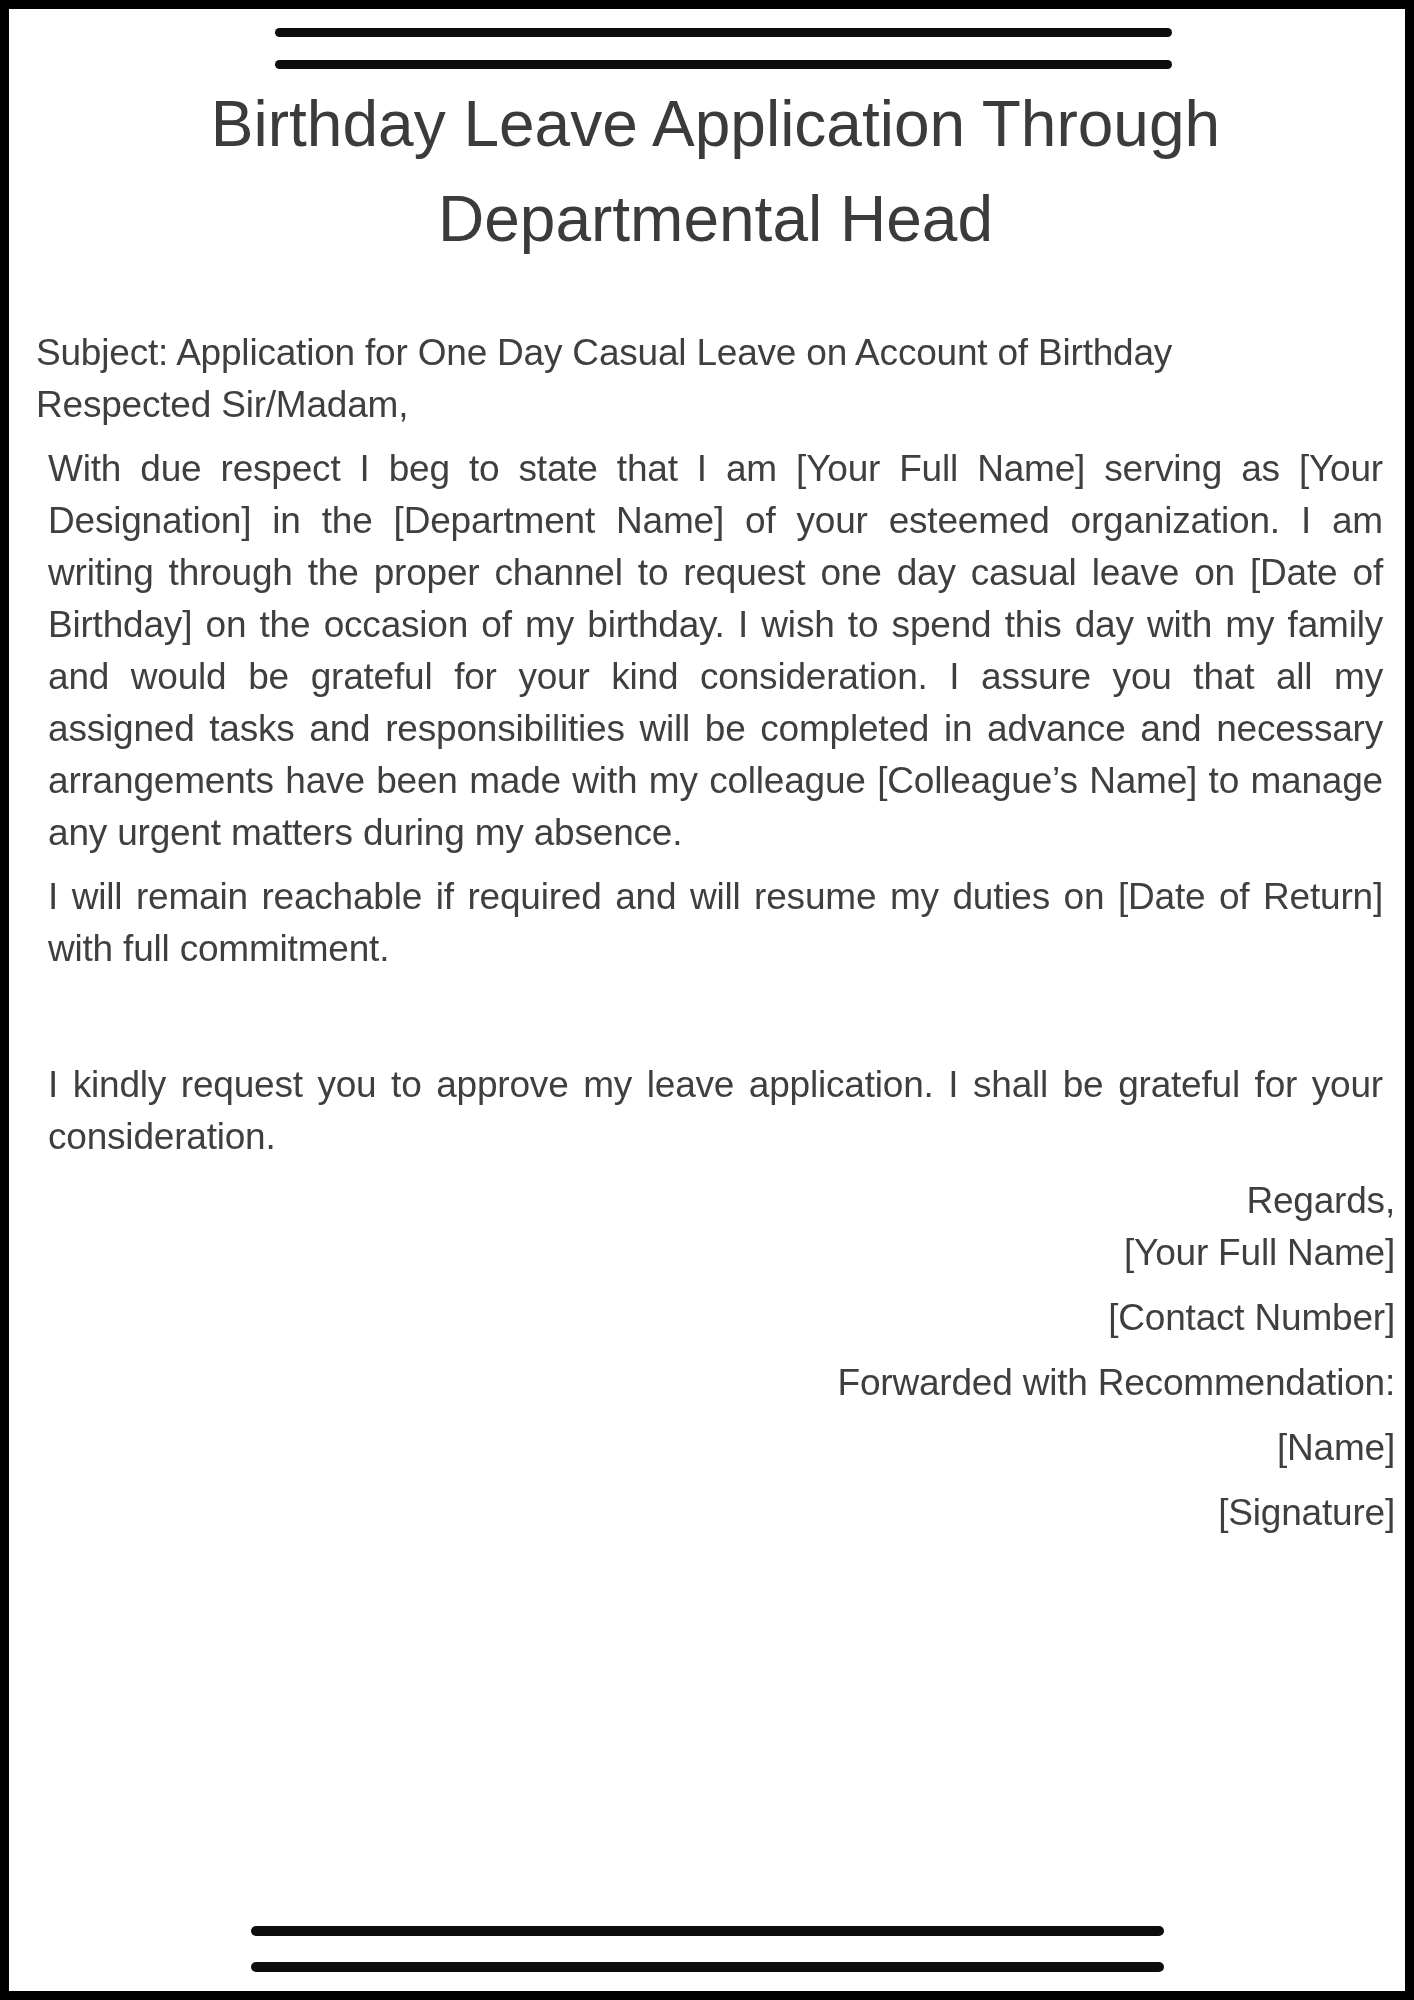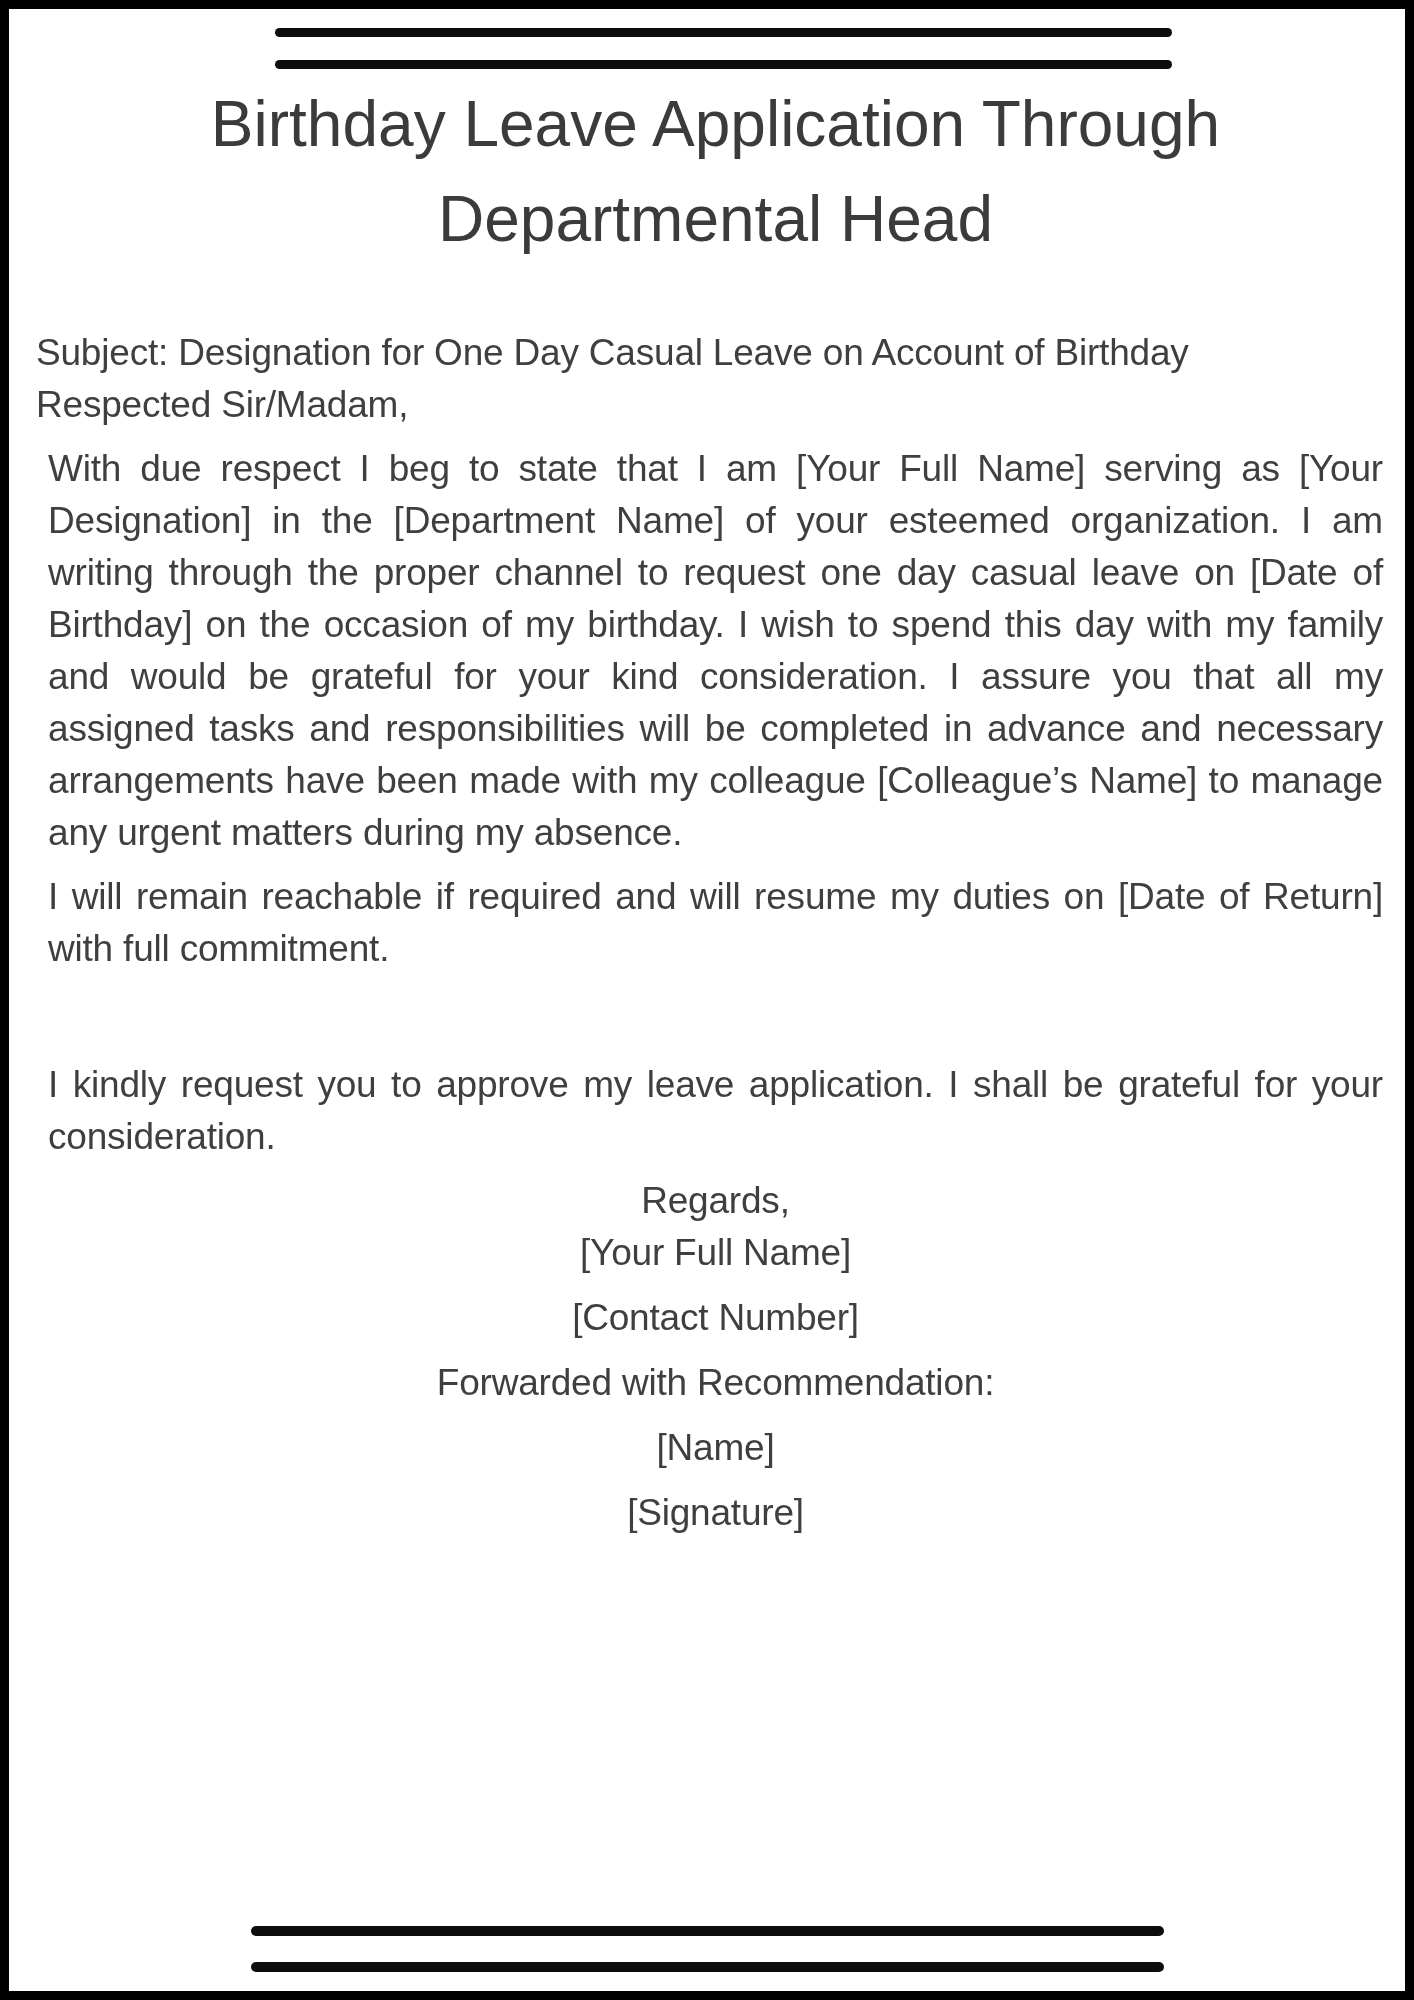--- a/index.html
+++ b/index.html
@@ -31,21 +31,21 @@
     text-align: center;
     color: var(--title-text, #3b3b3b);
   }
   .letter { font-size: 37px; line-height: 52px; letter-spacing: -0.2px; }
   .address { margin-top: -20px; }
   .address p { margin: 0 0 13px 0; }
   .spacer-a { height: 60px; }
   .spacer-b { height: 60px; }
   .subject, .salutation { margin: 0; }
   .para { margin: 12px; text-align: justify; }
-  .signature { margin-top: 8px; text-align: center; }
+  .signature { margin-top: 8px; text-align: right; }
   .signature p { margin: 13px 0 0 0; }
   .signature p:nth-child(-n+2) { margin-top: 0; }
   .bottom-rule { position: absolute; left: 50%; width: 913px; margin-left: -456px; height: 10px; }
   .rule-b1 { top: 1917px; }
   .rule-b2 { top: 1953px; }
 </style>
 </head>
 <body>
 
 <div class="page">
@@ -56,21 +56,21 @@
   </div>
 
   <div class="content">
     <h1 class="title">Birthday Leave Application Through Departmental Head</h1>
 
     <div class="letter">
 
 
       <div class="spacer-a"></div>
 
-      <p class="subject">Subject: Designation for One Day Casual Leave on Account of Birthday</p>
+      <p class="subject">Subject: Application for One Day Casual Leave on Account of Birthday</p>
       <p class="salutation">Respected Sir/Madam,</p>
       <p class="para">With due respect I beg to state that I am [Your Full Name] serving as [Your Designation] in the [Department Name] of your esteemed organization. I am writing through the proper channel to request one day casual leave on [Date of Birthday] on the occasion of my birthday. I wish to spend this day with my family and would be grateful for your kind consideration. I assure you that all my assigned tasks and responsibilities will be completed in advance and necessary arrangements have been made with my colleague [Colleague’s Name] to manage any urgent matters during my absence.</p>
       <p class="para">I will remain reachable if required and will resume my duties on [Date of Return] with full commitment.</p>
 
       <div class="spacer-b"></div>
 
       <p class="para">I kindly request you to approve my leave application. I shall be grateful for your consideration.</p>
 
       <div class="signature">
         <p>Regards,</p>

